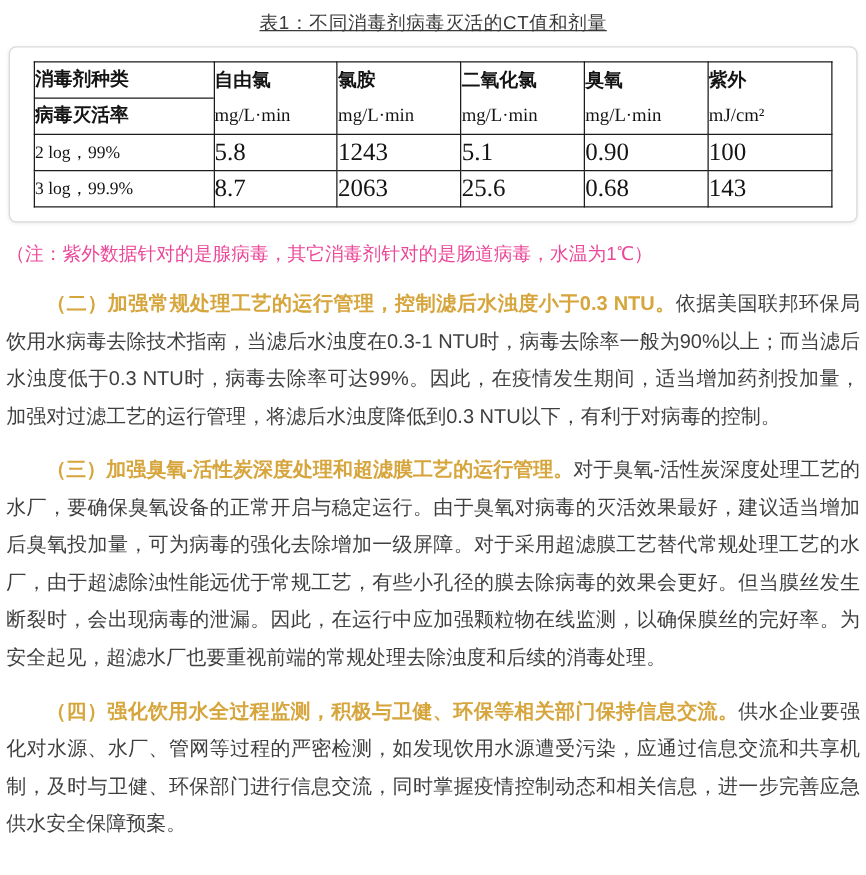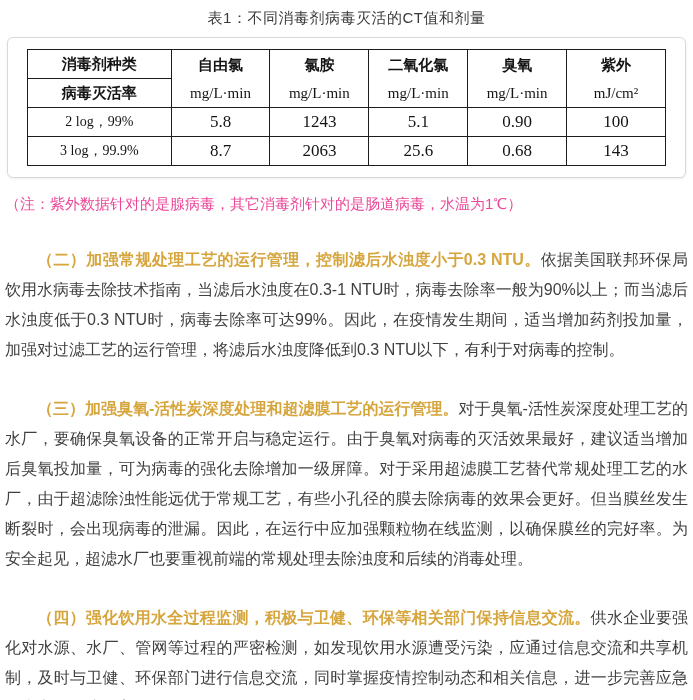--- a/index.html
+++ b/index.html
@@ -18,81 +18,81 @@
   .doc {
     padding: 0 5px;
   }
   
   .table-caption {
     text-align: center;
     font-size: 15px;
     color: #3a3a3a;
     padding: 9px 0 7px 0;
     letter-spacing: 0.5px;
+    text-decoration: underline;
   }
   
   .table-panel {
     margin: 2px 2px 8px 2px;
     background: #ffffff;
     border: 1px solid #d9d9d9;
     border-radius: 6px;
     box-shadow: 0 1px 3px rgba(0,0,0,0.07);
     padding: 11px 19px;
     box-sizing: border-box;
   }
   table.ct-table {
     width: 100%;
     border-collapse: collapse;
     font-family: "Liberation Serif", "DejaVu Serif", serif;
     color: #141414;
     table-layout: fixed;
   }
   table.ct-table td {
     border: 1.5px solid #1c1c1c;
-    text-align: center;
     vertical-align: middle;
     padding: 0;
     margin-top: 42px;
   }
   .corner-top, .corner-bottom, .col-name, .col-unit {
     height: 28px;
     line-height: 28px;
     font-size: 15px;
   }
   .corner-top {
     border-bottom: 1.5px solid #1c1c1c;
   }
   .corner-top, .corner-bottom, .col-name {
     font-weight: bold;
   }
   .col-unit {
     font-weight: normal;
   }
   td.body-cell {
     height: 28px;
-    font-size: 17px;
+    font-size: 20px;
   }
   td.row-label {
     font-size: 14px;
   }
   
   .table-note {
     color: #ec4899;
     font-size: 15px;
     padding: 8px 0 2px 0;
     line-height: 20px;
   }
   
   .para {
     font-size: 16px;
     line-height: 30px;
     text-align: justify;
     text-indent: 2em;
     color: #3f3f3f;
-    margin: 29px 0 0 0;
+    margin: 13px 0 0 0;
   }
   .para-head {
     color: #d6a53c;
     font-weight: bold;
   }
 </style>
 </head>
 <body>
 
 <div class="doc">

